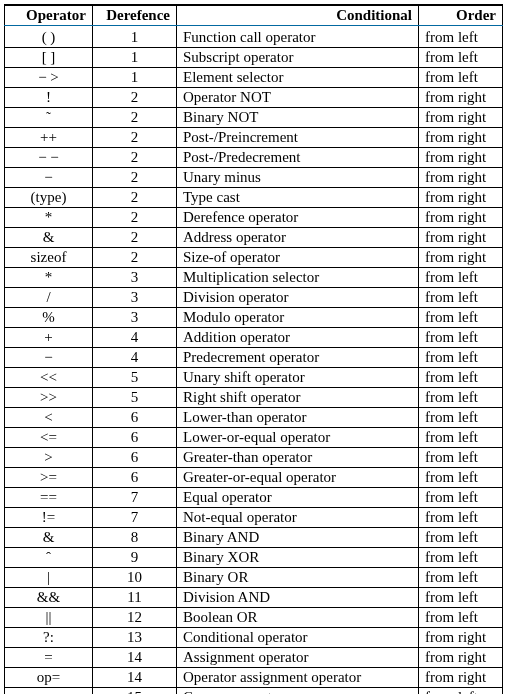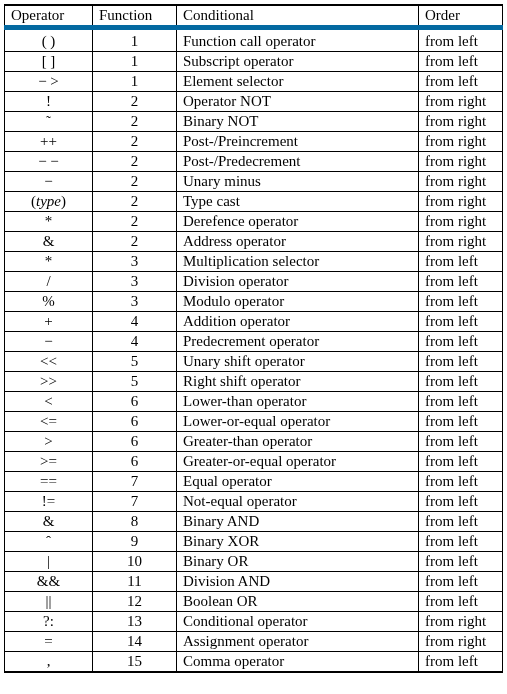--- a/index.html
+++ b/index.html
@@ -21,23 +21,24 @@
     border-bottom: 1px solid #000;
     padding: 0 6px;
     line-height: 1.25;
     height: 19px;
     vertical-align: middle;
     text-align: left;
     white-space: nowrap;
     overflow: hidden;
   }
   thead th {
-    font-weight: normal;
+    font-weight: bold;
     border-top: 2px solid #000;
-    border-bottom: 5px solid #0369a1;
+    border-bottom: 1px solid #0369a1;
+    text-align: right;
   }
   tbody tr:first-child td {
     border-top: 1px solid #000; 
   }
   thead {
     
   }
   thead th {
     position: relative;
   }
@@ -55,36 +56,36 @@
     border-bottom: 2px solid #000;
   }
   col.op   { width: 88px; }
   col.pri  { width: 84px; }
   col.desc { width: 242px; }
   col.ord  { width: 84px; }
 
   td.c-op  { text-align: center; }
   td.c-pri { text-align: center; }
 
-  .ital { font-style: italic; }
+  .ital { }
 </style>
 </head>
 <body>
 
 <table>
   <colgroup>
     <col class="op">
       <col class="pri">
       <col class="desc">
       <col class="ord">
   </colgroup>
   <thead>
     <tr>
       <th>Operator</th>
-      <th>Function</th>
+      <th>Derefence</th>
       <th>Conditional</th>
       <th>Order</th>
     </tr>
   </thead>
   <tbody id="tbody">
       <tr>
         <td class="c-op">( )</td>
         <td class="c-pri">1</td>
         <td>Function call operator</td>
         <td>from left</td>
@@ -143,20 +144,26 @@
         <td>Derefence operator</td>
         <td>from right</td>
       </tr>
       <tr>
         <td class="c-op">&amp;</td>
         <td class="c-pri">2</td>
         <td>Address operator</td>
         <td>from right</td>
       </tr>
       <tr>
+        <td class="c-op">sizeof</td>
+        <td class="c-pri">2</td>
+        <td>Size-of operator</td>
+        <td>from right</td>
+      </tr>
+      <tr>
         <td class="c-op">*</td>
         <td class="c-pri">3</td>
         <td>Multiplication selector</td>
         <td>from left</td>
       </tr>
       <tr>
         <td class="c-op">/</td>
         <td class="c-pri">3</td>
         <td>Division operator</td>
         <td>from left</td>
@@ -263,19 +270,25 @@
         <td>Conditional operator</td>
         <td>from right</td>
       </tr>
       <tr>
         <td class="c-op">=</td>
         <td class="c-pri">14</td>
         <td>Assignment operator</td>
         <td>from right</td>
       </tr>
       <tr>
+        <td class="c-op"><span class="ital">op</span>=</td>
+        <td class="c-pri">14</td>
+        <td>Operator assignment operator</td>
+        <td>from right</td>
+      </tr>
+      <tr>
         <td class="c-op">,</td>
         <td class="c-pri">15</td>
         <td>Comma operator</td>
         <td>from left</td>
       </tr>
     </tbody>
 </table>
 
 </body></html>

